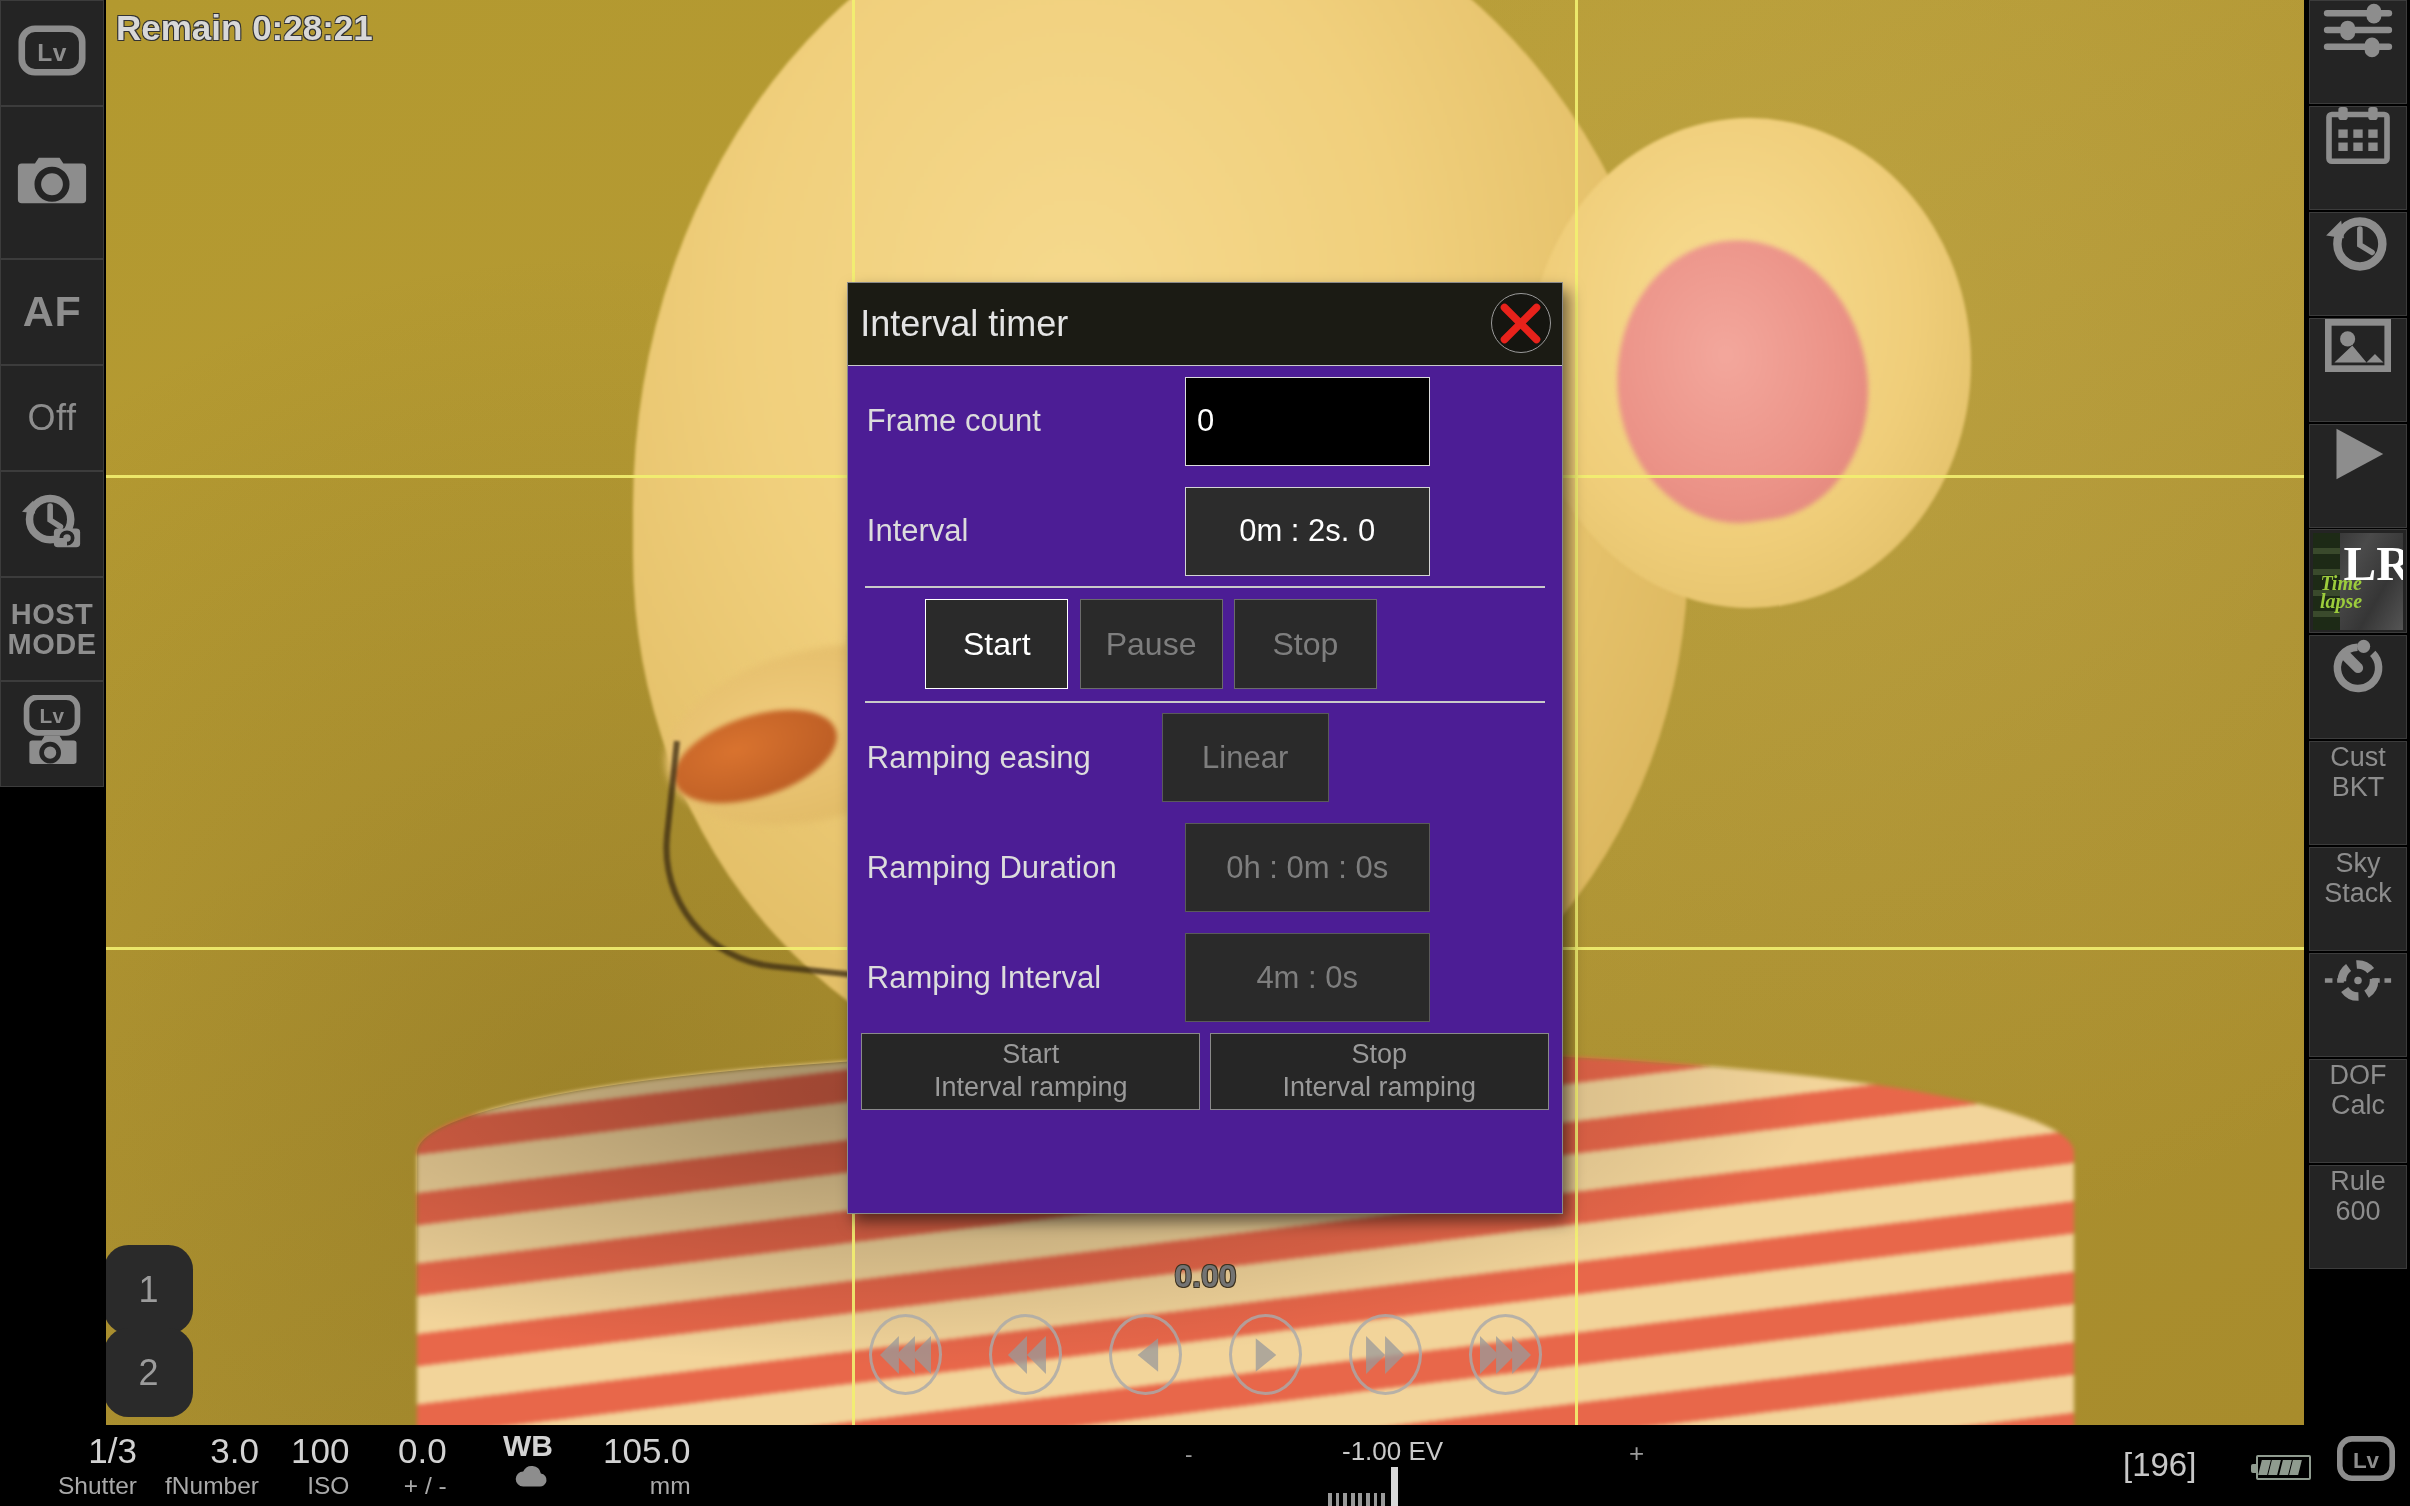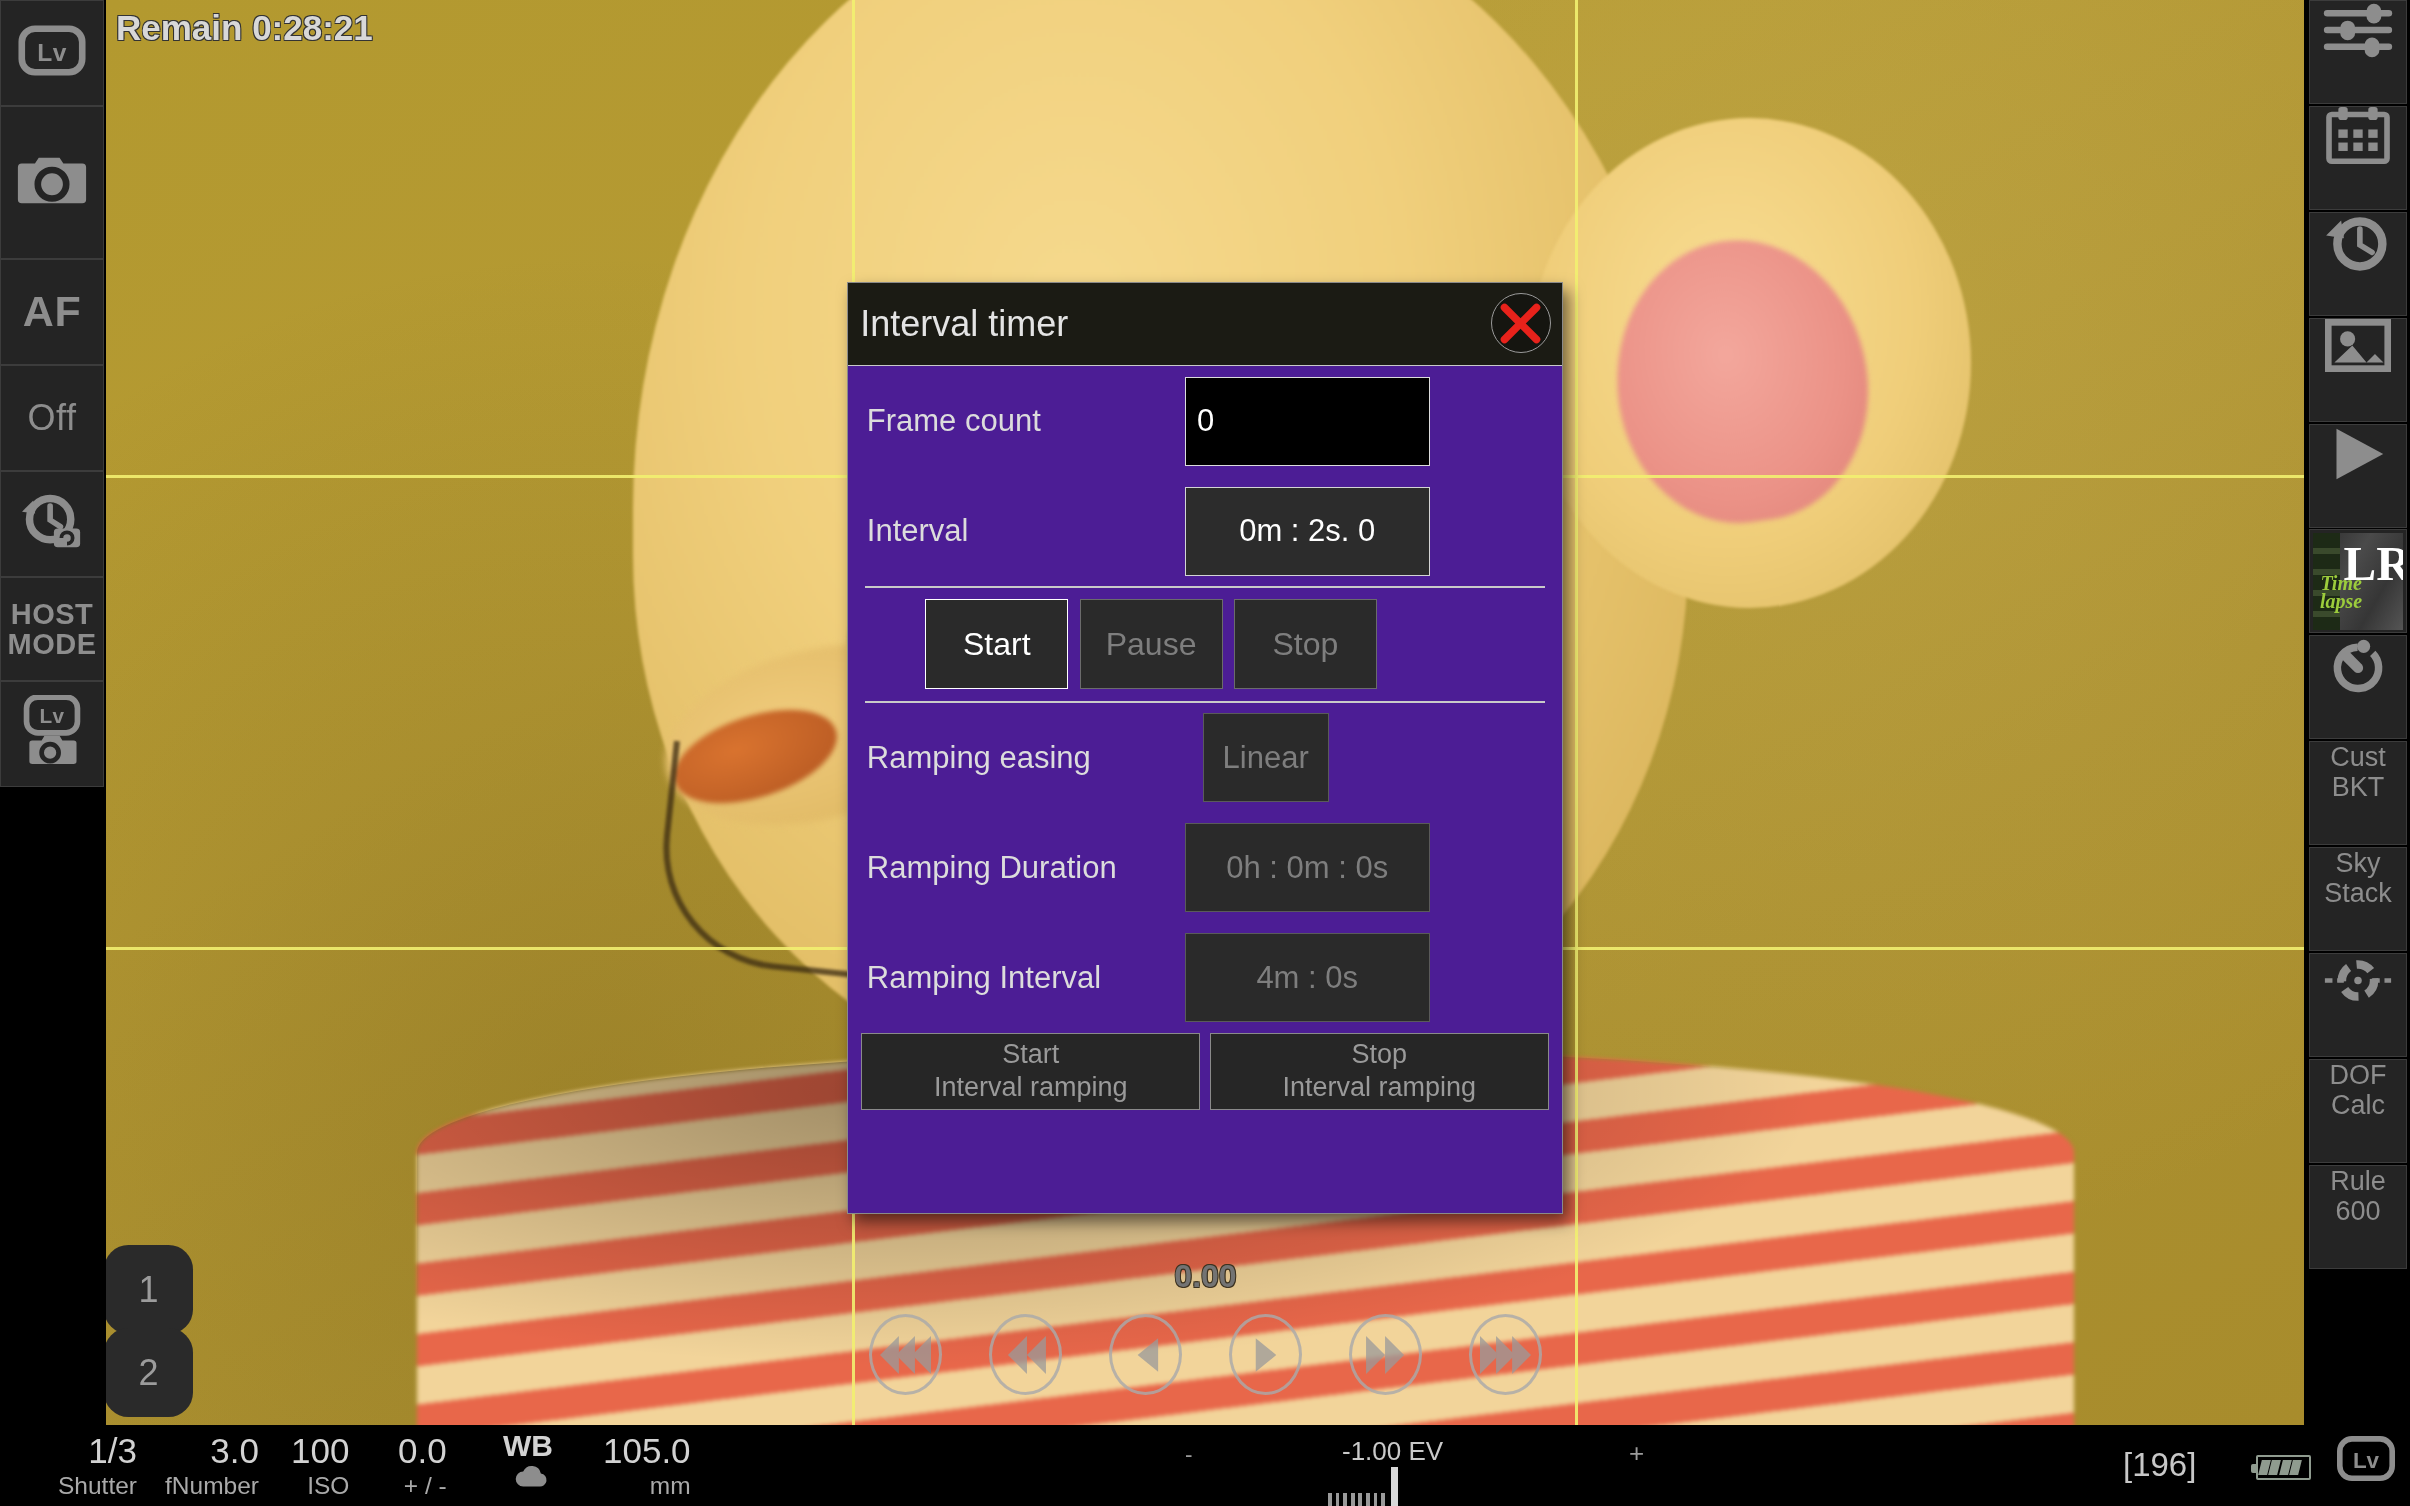--- a/index.html
+++ b/index.html
@@ -174,21 +174,21 @@
 
   .row { display:flex; align-items:center; height:110px; }
   .row-label { color:#dcdcdc; font-size:31px; flex:1; padding-left:7.5px; }
   .field {
     width:245px; height:89px; display:flex; align-items:center; justify-content:center;
     font-size:31px; margin-right:121px;
   }
   .field.input  { background:#000; border:1.9px solid #dcdcdc; color:#fff; justify-content:flex-start; padding-left:11.3px; }
   .field.picker { background:#2c2c2c; border:1.9px solid #d4d4d4; color:#fff; }
   .field.picker.disabled { background:#2a2a2a; border:0.9px solid #5a5a5a; color:#7e7e7e; }
-  .field.small   { width:126px; }
+  .field.small   { width:167px; }
 
   .divider { height:1.9px; background:#c9c9c9; margin:0 5.6px; }
 
   .btn-row { display:flex; gap:11.3px; height:113px; align-items:center; padding-left:66px; }
   .btn {
     width:143px; height:90px; display:flex; align-items:center; justify-content:center;
     font-size:32px; background:#2a2a2a;
   }
   .btn.enabled  { border:1.9px solid #ffffff; color:#ffffff; }
   .btn.disabled { border:0.9px solid #6b6b6b; color:#7e7e7e; }

